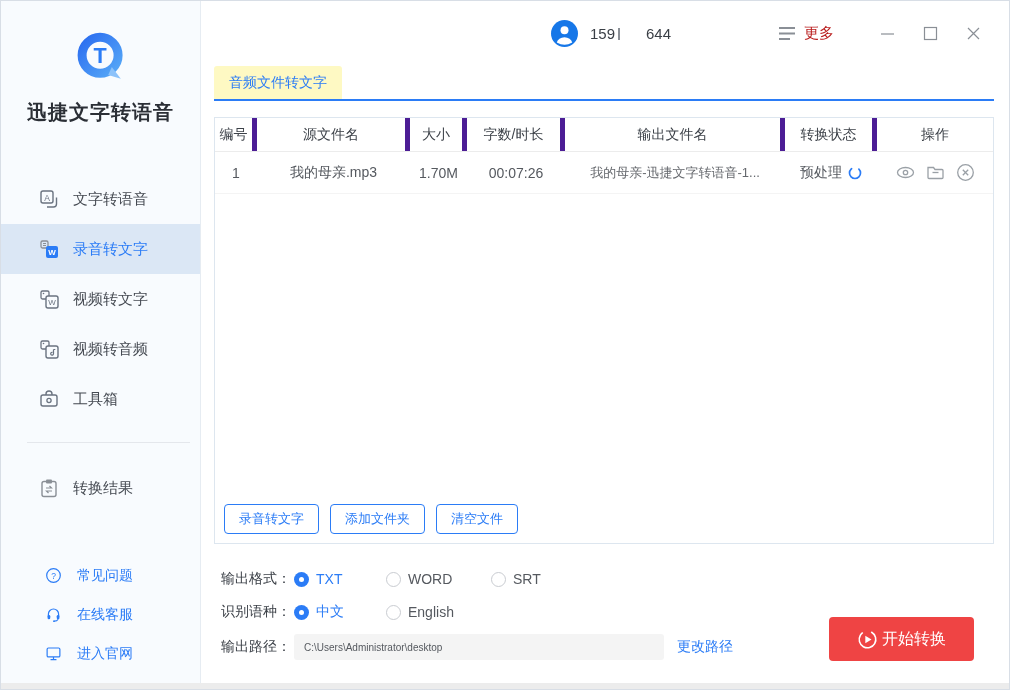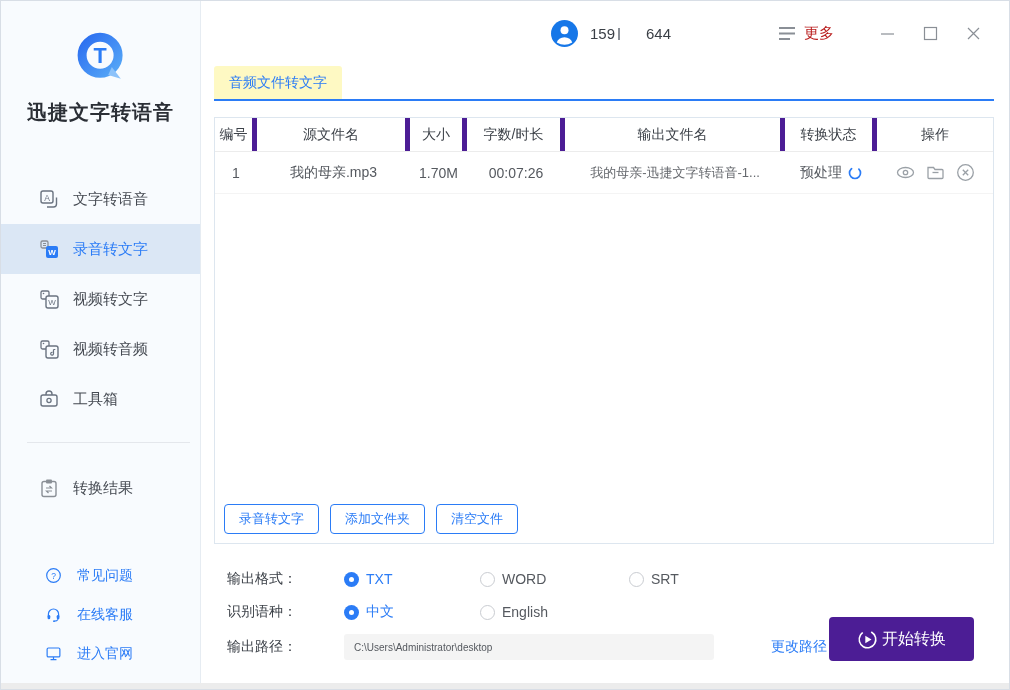--- a/index.html
+++ b/index.html
@@ -60,37 +60,37 @@
   .spinner { width:14px; height:14px; }
   .ops-cell { gap:11px; }
   .op-icon { width:19px; height:19px; color:#9aa0a6; cursor:pointer; }
 
   .file-btns { position:absolute; left:9px; bottom:9px; display:flex; gap:11px; }
   .file-btn { height:30px; padding:0 14px; min-width:80px; background:#fff;
               border:1px solid #2b7cf6; border-radius:4px; color:#2b7cf6; font-size:13px;
               display:flex; align-items:center; justify-content:center; cursor:pointer; }
 
   
-  .opt-row { position:absolute; left:26px; display:flex; align-items:center; height:22px;gap:44px; }
+  .opt-row { position:absolute; left:20px; display:flex; align-items:center; height:22px; }
   .opt-label { width:73px; font-size:14px; color:#3c4148; flex:none; }
   .radio-item { display:flex; align-items:center; cursor:pointer; }
   .radio-item.w1 { width:92px; } .radio-item.w2 { width:105px; }
   .radio { width:15px; height:15px; border-radius:50%; border:1px solid #c9ccd1;
            background:#fff; margin-right:7px; position:relative; flex:none; }
   .radio.sel { border:none; background:#2b7cf6; }
   .radio.sel::after { content:""; position:absolute; left:5px; top:5px; width:5px; height:5px;
                       border-radius:50%; background:#fff; }
   .radio-label { font-size:14px; color:#55595f; }
   .radio-item.sel .radio-label { color:#2b7cf6; }
   .path-input { width:370px; height:26px; background:#f4f4f4; border:none; border-radius:3px;
                 padding:0 10px; font-size:10px; color:#55595f; outline:none;
                 font-family:"Liberation Sans","DejaVu Sans",sans-serif; }
   .change-path { margin-left:13px; font-size:14px; color:#2b7cf6; cursor:pointer; }
   .start-btn { position:absolute; left:628px; top:616px; width:145px; height:44px;
-               background:#4c1d95; border:none; border-radius:4px; color:#fff; font-size:16px;
+               background:#ef4444; border:none; border-radius:4px; color:#fff; font-size:16px;
                display:flex; align-items:center; justify-content:center; gap:4px; cursor:pointer; }
   .start-btn svg { width:21px; height:21px; }
 
   .footer-strip { position:absolute; left:0; bottom:0; width:100%; height:6px; background:#ececec; }
 </style>
 </head>
 <body>
 
 <div class="window">
 

